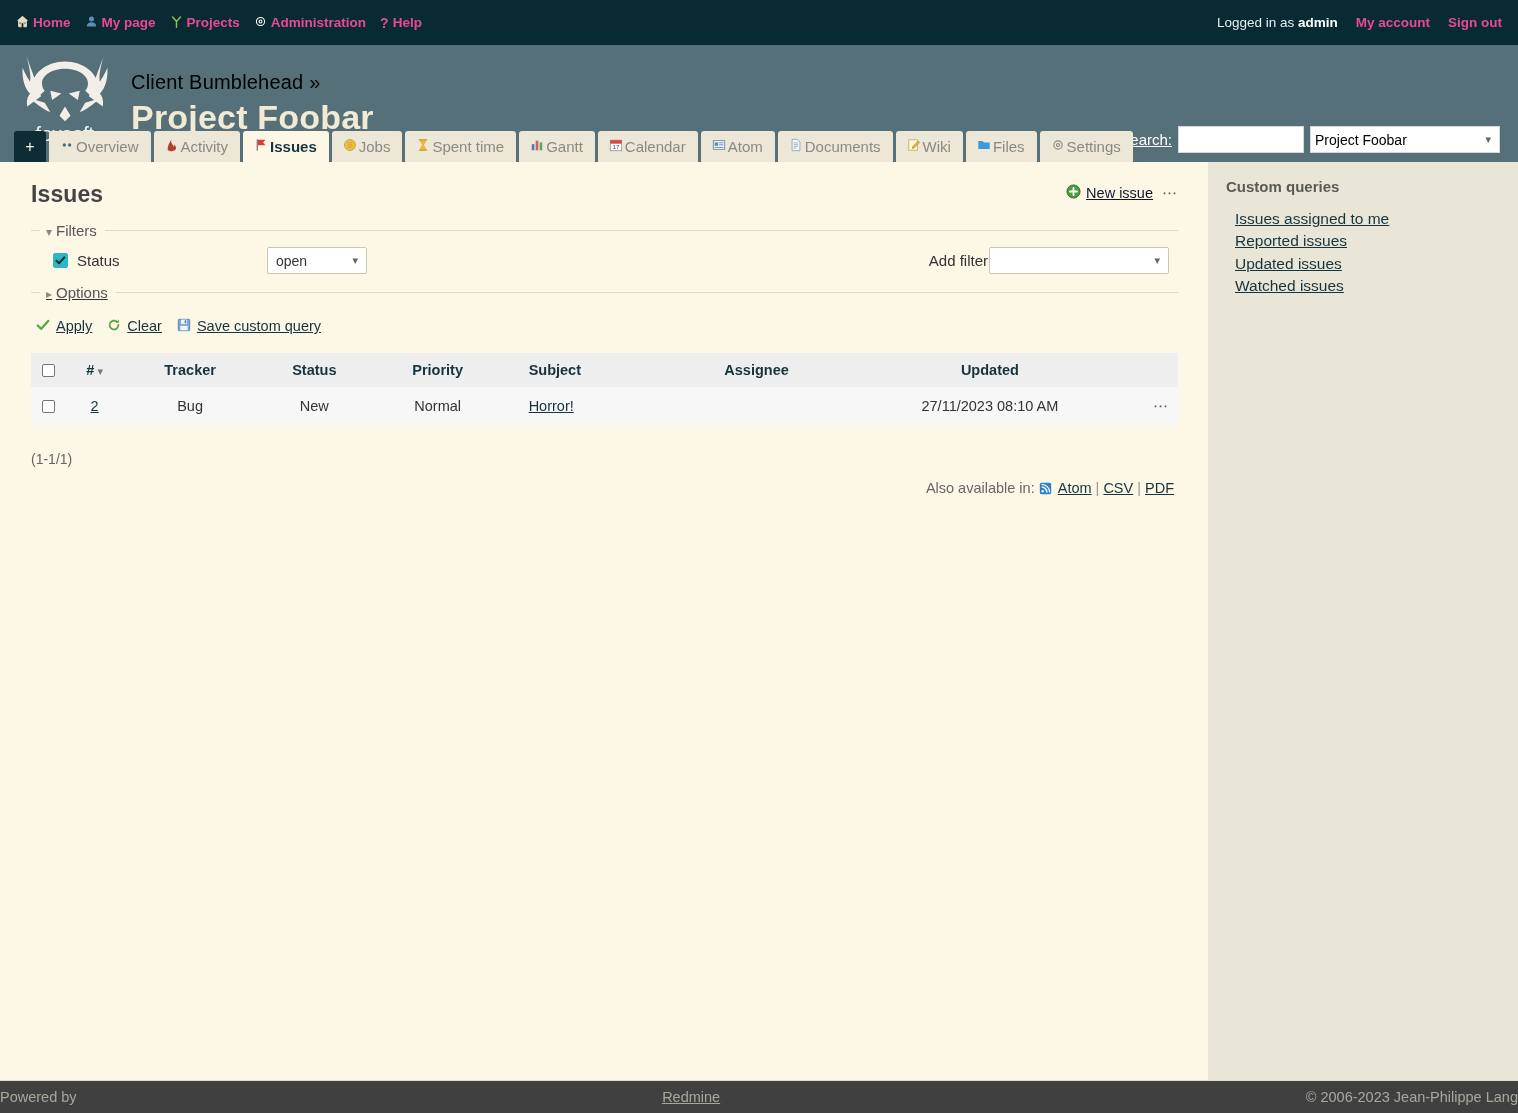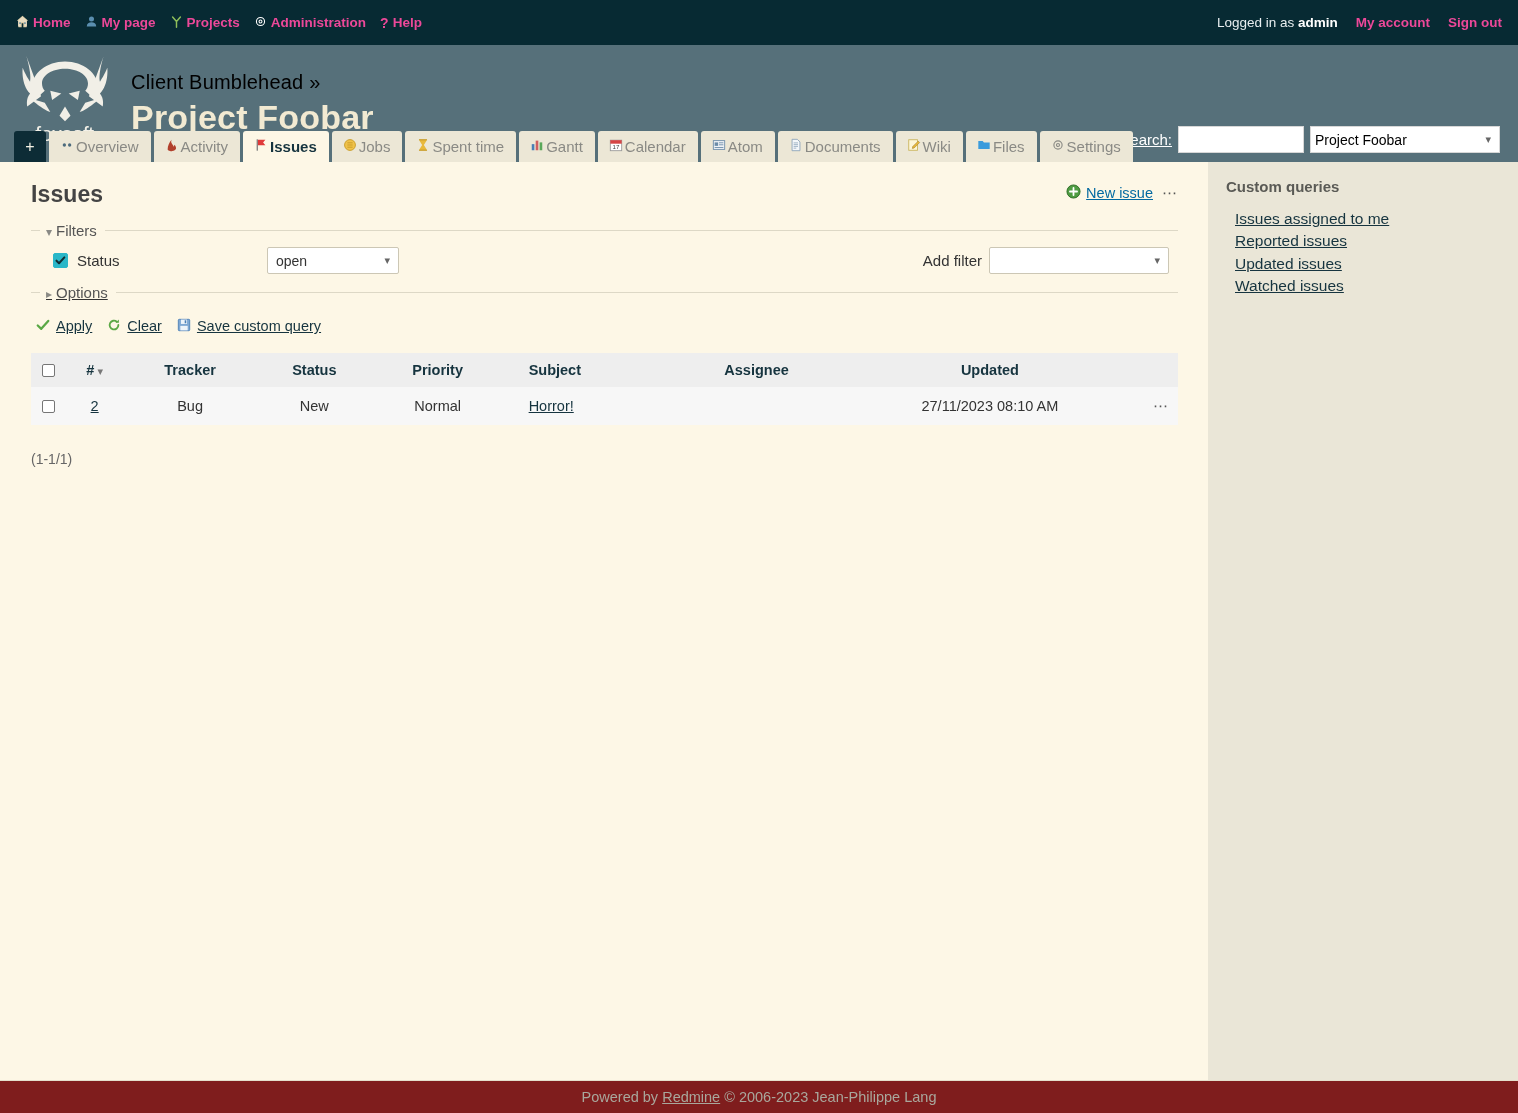--- a/index.html
+++ b/index.html
@@ -214,21 +214,21 @@
   #contextual {
     position: absolute;
     right: 30px;
     top: 22px;
     display: flex;
     align-items: center;
     gap: 9px;
     font-size: 14.5px;
   }
   #contextual a {
-    color: #0369a1;
+    color: #0f172a;
     text-decoration: underline;
     display: inline-flex;
     align-items: center;
     gap: 5px;
   }
   .dots { color: #555; letter-spacing: 1px; font-size: 15px; cursor: pointer; }
 
   
   fieldset.collapsible {
     border: none;
@@ -268,28 +268,28 @@
     height: 27px;
     border: 1px solid #ccc7b5;
     background: #fff;
     font-size: 14px;
     font-family: "Liberation Sans", sans-serif;
     padding: 2px 24px 2px 8px;
     border-radius: 2px;
     color: #333;
     -webkit-appearance: none; appearance: none;
   }
-  #status-select { width: 132px; }
+  #status-select { width: 100px; }
   #add-filter-wrap {
     position: absolute;
     right: 9px;
     top: 8px;
     display: flex;
     align-items: center;
-    gap: 7px;
+    gap: 1px;
   }
   #add-filter-wrap label { font-size: 15px; color: #333; }
   #add-filter-select { width: 180px; color:#333; }
 
   
   #query-actions {
     margin: 17px 0 0 5px;
     display: flex;
     align-items: center;
     gap: 15px;
@@ -354,24 +354,24 @@
     padding-right: 4px;
   }
   #other-formats a { color:#16343f; text-decoration: underline; }
   #other-formats .sep { color:#999; margin: 0 4px; }
   .rss-ico { vertical-align: -2px; margin-right: 2px; }
 
   
   #footer {
     height: 33px;
     border-top: 1px solid #e4dfcc;
-    background: #7f1d1d;
-    display: flex;
-    align-items: center;
-    justify-content: center;
+    background: #404040;
+    display: flex;
+    align-items: center;
+    justify-content: space-between;
     color: #a9a79c;
     font-size: 14.5px;
   }
   #footer a { color: #a9a79c; }
 </style>
 </head>
 <body>
 
 <div id="top-menu">
   <a href="#" class="tm-item">
@@ -667,20 +667,31 @@
           <td class="subject"><a href="#">Horror!</a></td>
           <td></td>
           <td>27/11/2023 08:10 AM</td>
           <td class="buttons"><span class="dots">⋯</span></td>
         </tr>
       </tbody>
     </table>
 
     <div id="pagination">(1-1/1)</div>
 
+    <div id="other-formats">
+      <span>Also available in:</span>
+      <span class="rss-ico">
+        <svg width="13" height="13" viewBox="0 0 16 16">
+            <rect x="1" y="1" width="14" height="14" rx="2" fill="#2a7fc9"></rect>
+            <circle cx="4.6" cy="11.4" r="1.5" fill="#fff"></circle>
+            <path d="M3.2 7.2a5.6 5.6 0 0 1 5.6 5.6h1.9A7.5 7.5 0 0 0 3.2 5.3z" fill="#fff"></path>
+            <path d="M3.2 3.6a9.2 9.2 0 0 1 9.2 9.2h1.5A10.7 10.7 0 0 0 3.2 2.1z" fill="#fff"></path>
+          </svg>
+      </span><a href="#">Atom</a><span class="sep">|</span><a href="#">CSV</a><span class="sep">|</span><a href="#">PDF</a>
+    </div>
 
   </div>
 
   <div id="sidebar">
     <h3>Custom queries</h3>
     <ul>
       <li><a href="#">Issues assigned to me</a></li>
       <li><a href="#">Reported issues</a></li>
       <li><a href="#">Updated issues</a></li>
       <li><a href="#">Watched issues</a></li>

